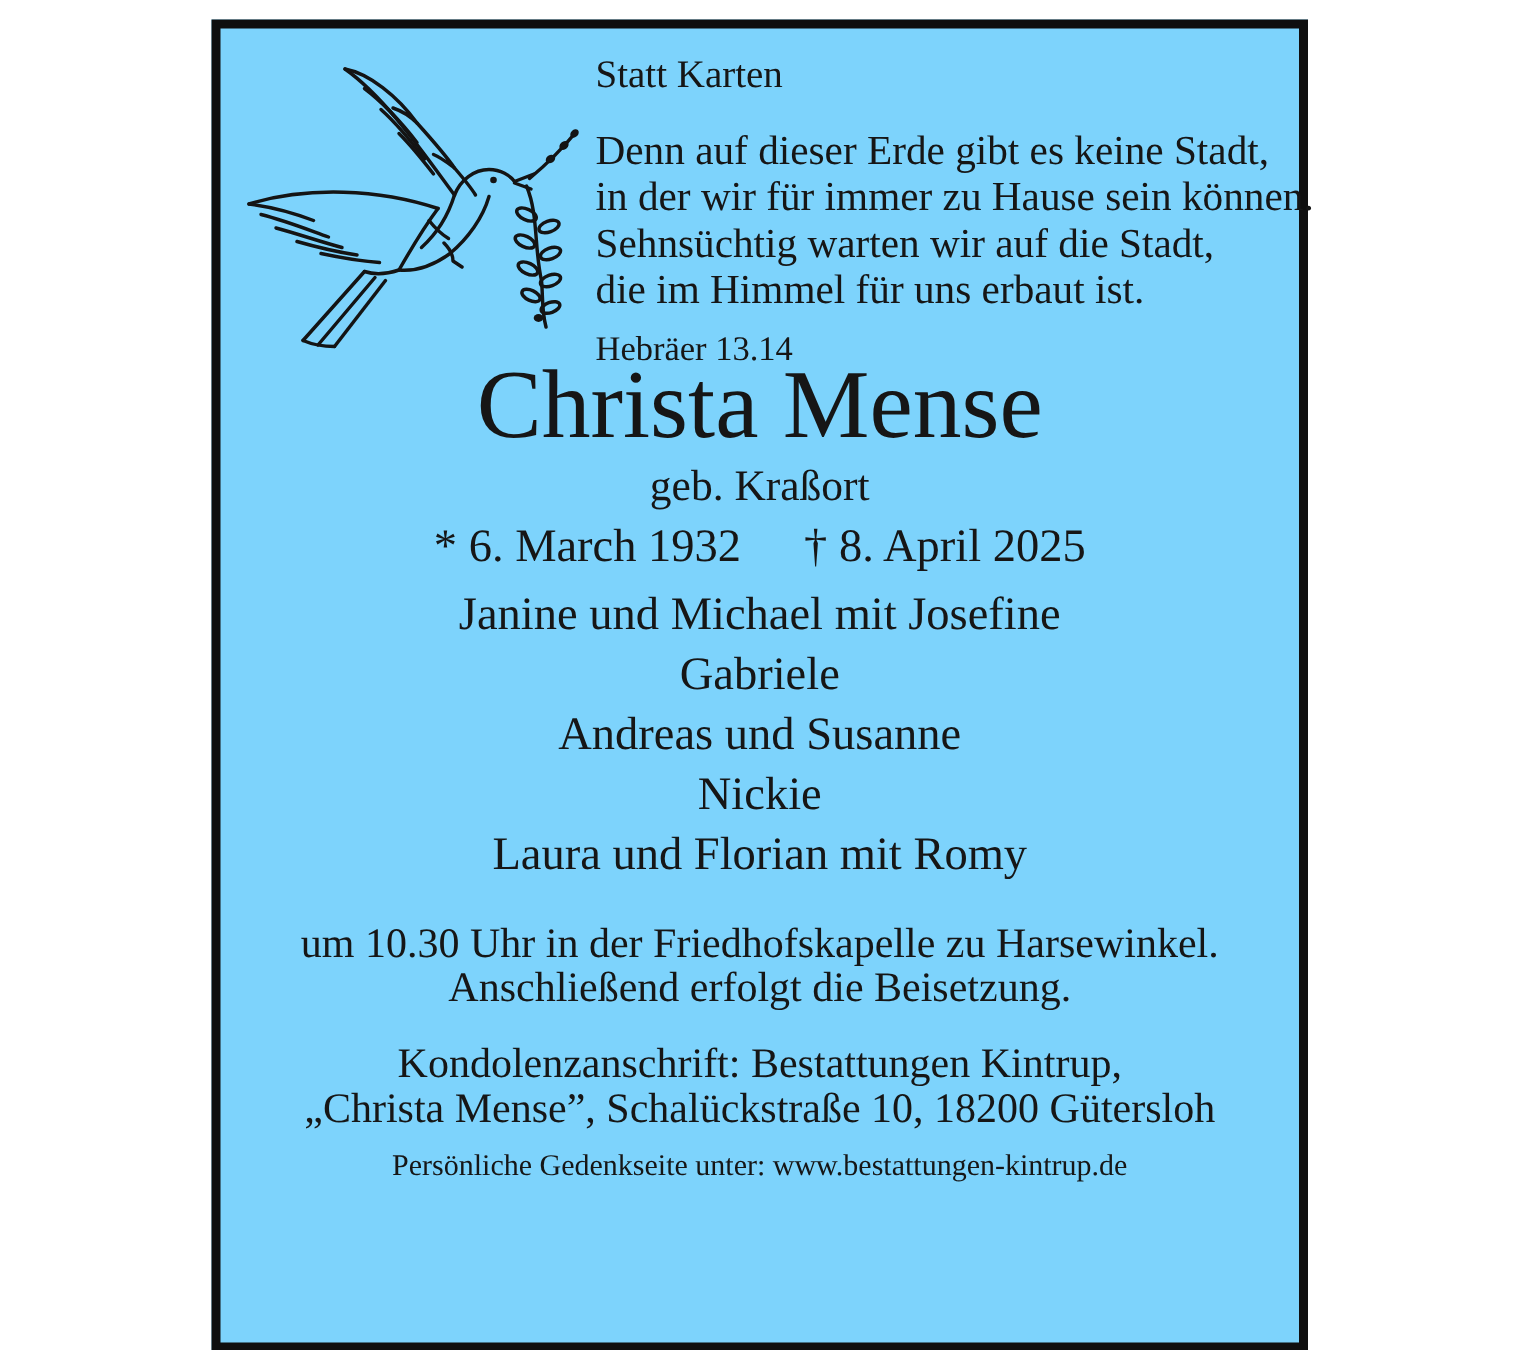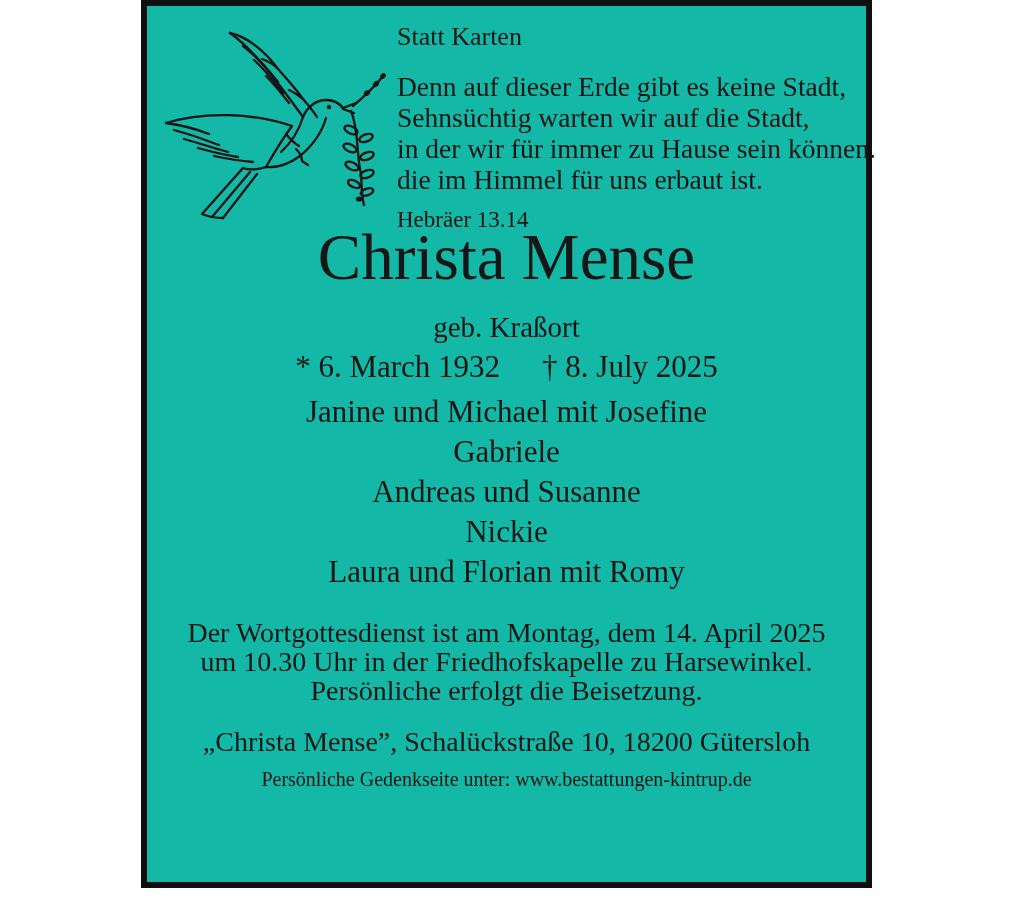--- a/index.html
+++ b/index.html
@@ -14,25 +14,25 @@
   }
   .page {
     position: relative;
     width: 1018px;
     height: 900px;
     overflow: hidden;
   }
   .frame {
     position: absolute;
     left: 141px;
-    top: 0;
+    top: 13px;
     width: 719px;
     height: 876px;
     border: 6px solid #0f0f0f;
-    background: #14b8a6;
+    background: #7dd3fc;
     text-align: center;
   }
   .top-row {
     position: relative;
     height: 218px;
     text-align: left;
   }
   .dove-wrap {
     position: absolute;
     left: 6px;
@@ -61,21 +61,21 @@
     margin-top: 12px;
   }
   .deceased-name {
     font-size: 65px;
     line-height: 66px;
     white-space: nowrap;
   }
   .maiden-name {
     font-size: 29px;
     line-height: 33px;
-    margin-top: 21px;
+    margin-top: 5px;
   }
   .dates-line {
     font-size: 31px;
     line-height: 35px;
     margin-top: 5px;
     white-space: nowrap;
   }
   .dates-line .birth { margin-right: 21px; }
   .dates-line .death { margin-left: 21px; }
   .family-heading {
@@ -171,47 +171,47 @@
           <ellipse class="ln" cx="214" cy="156" rx="7" ry="3.6" transform="rotate(-20 214 156)"></ellipse>
           <ellipse class="ln" cx="201" cy="166" rx="6.5" ry="3.4" transform="rotate(25 201 166)"></ellipse>
           <ellipse class="ln" cx="214" cy="174" rx="6.5" ry="3.4" transform="rotate(-20 214 174)"></ellipse>
           <ellipse class="fl" cx="206" cy="181" rx="3.2" ry="2.6"></ellipse>
         </svg>
       </div>
 
       <div class="verse-block">
         <div class="pre-text">Statt Karten</div>
         <div class="verse-line">Denn auf dieser Erde gibt es keine Stadt,</div>
+        <div class="verse-line">in der wir für immer zu Hause sein können.</div>
         <div class="verse-line">Sehnsüchtig warten wir auf die Stadt,</div>
-        <div class="verse-line">in der wir für immer zu Hause sein können.</div>
         <div class="verse-line">die im Himmel für uns erbaut ist.</div>
         <div class="verse-source">Hebräer 13.14</div>
       </div>
     </div>
 
     <div class="deceased-name">Christa Mense</div>
     <div class="maiden-name">geb. Kraßort</div>
     <div class="dates-line">
-      <span class="birth">* 6. March 1932</span><span class="death">† 8. July 2025</span>
+      <span class="birth">* 6. March 1932</span><span class="death">† 8. April 2025</span>
     </div>
 
     <div class="family-members">
       <div class="line">Janine und Michael mit Josefine</div>
       <div class="line">Gabriele</div>
       <div class="line">Andreas und Susanne</div>
       <div class="line">Nickie</div>
       <div class="line">Laura und Florian mit Romy</div>
     </div>
 
     <div class="service-block">
-      <div class="line">Der Wortgottesdienst ist am Montag, dem 14. April 2025</div>
       <div class="line">um 10.30 Uhr in der Friedhofskapelle zu Harsewinkel.</div>
-      <div class="line">Persönliche erfolgt die Beisetzung.</div>
+      <div class="line">Anschließend erfolgt die Beisetzung.</div>
     </div>
 
     <div class="condolence-block">
+      <div class="line">Kondolenzanschrift: Bestattungen Kintrup,</div>
       <div class="line">„Christa Mense”, Schalückstraße 10, 18200 Gütersloh</div>
     </div>
 
     <div class="memorial-line">Persönliche Gedenkseite unter: www.bestattungen-kintrup.de</div>
 
   </div>
 </div>
 
 </body></html>

